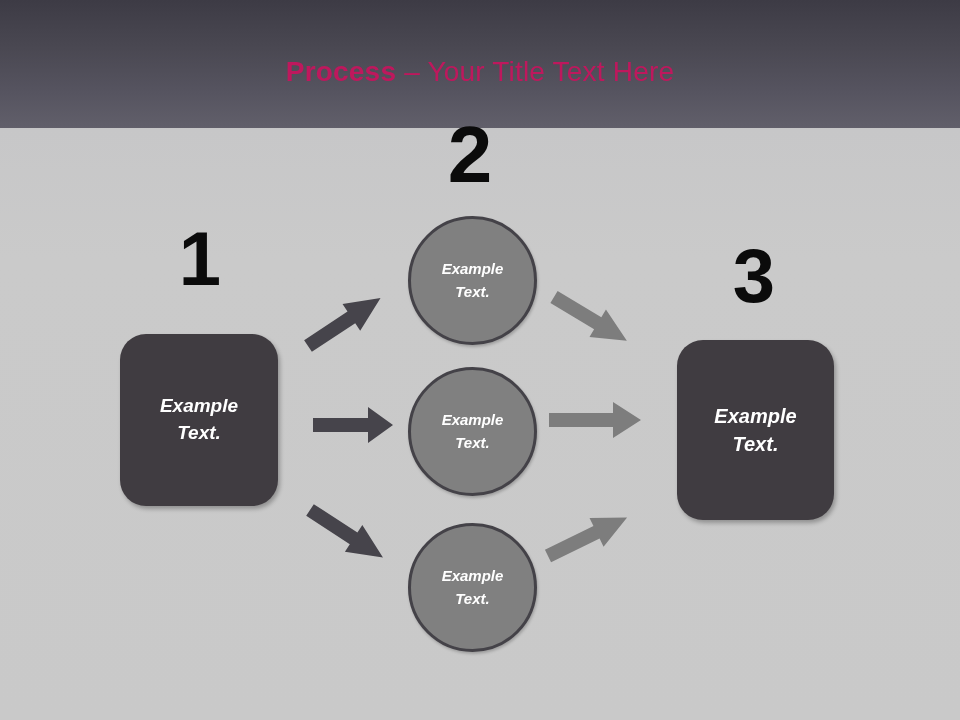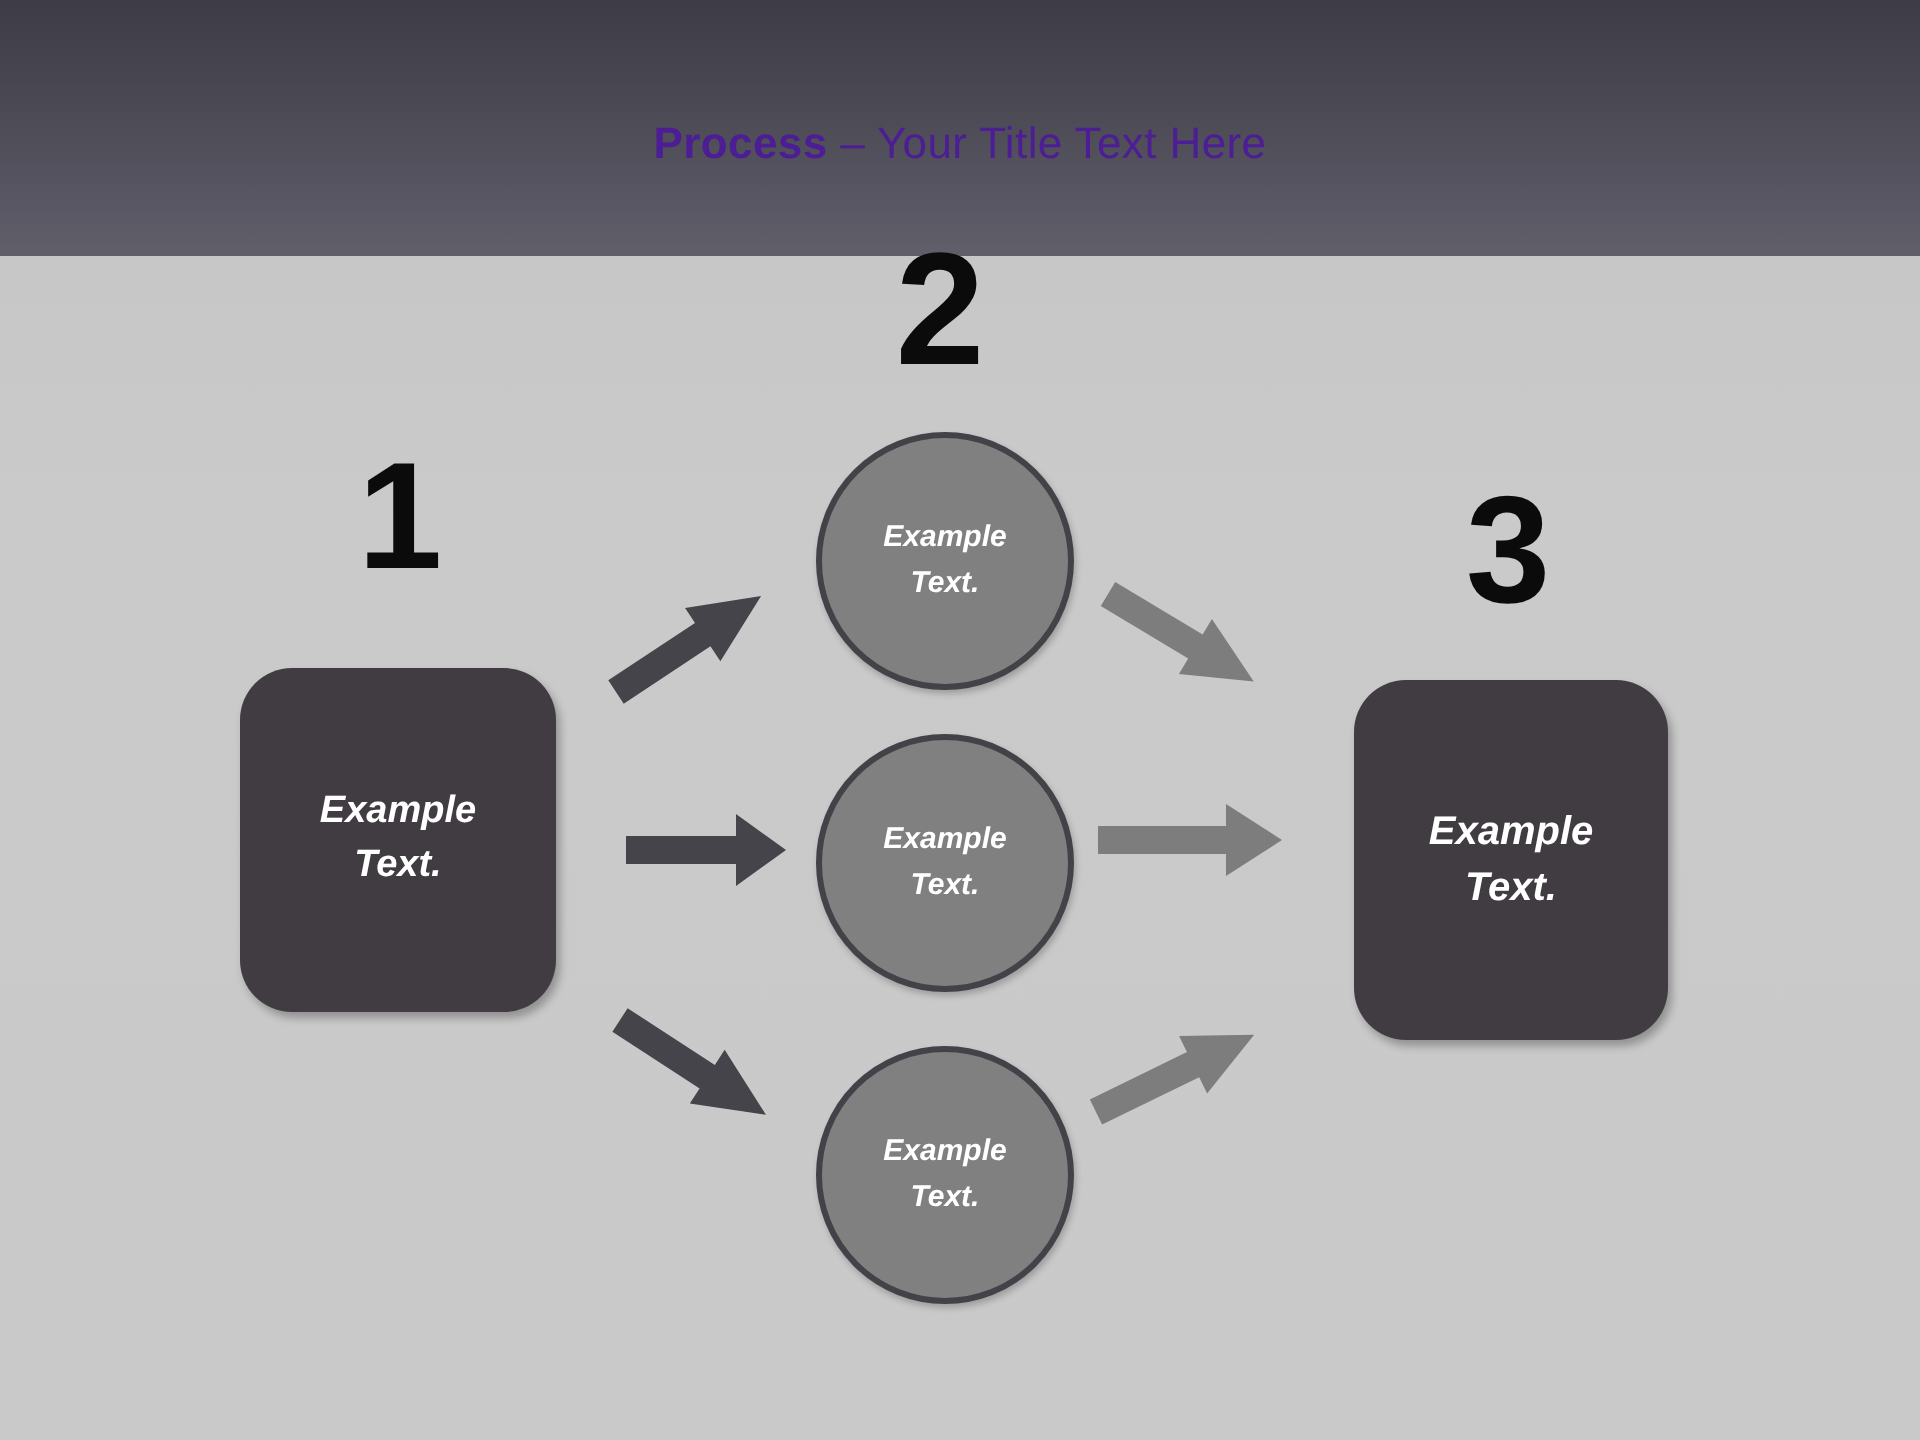--- a/index.html
+++ b/index.html
@@ -34,22 +34,22 @@
     left: 0; top: 0; width: 960px; height: 128px;
     background: linear-gradient(to bottom, #3d3b45 0%, #4a4852 38%, #565460 72%, #615f6a 100%);
   }
 
   
   .title {
     position: absolute;
     left: 0; top: 51px;
     width: 960px;
     text-align: center;
-    color: #4c1d95;
-    font-size: 22px;
+    color: #be185d;
+    font-size: 28px;
     line-height: 42px;
     letter-spacing: 0.2px;
     white-space: nowrap;
   }
   .title .t-bold { font-weight: bold; }
   .title .t-rest { font-weight: normal; }
 
   
   .step-num {
     position: absolute;

